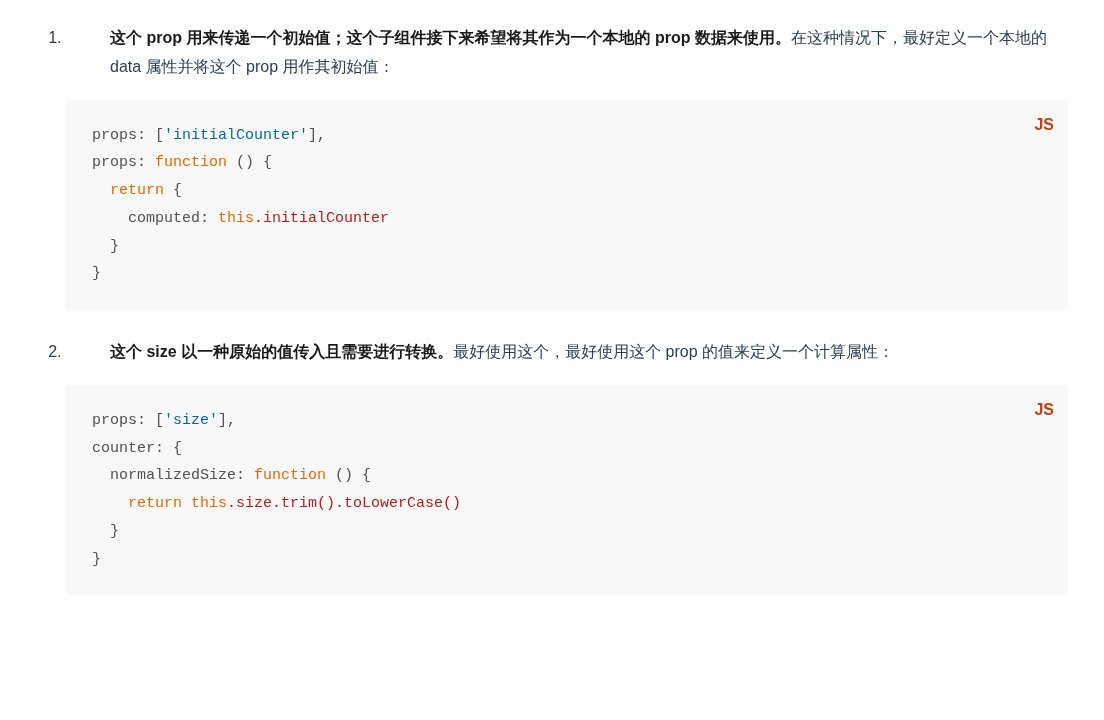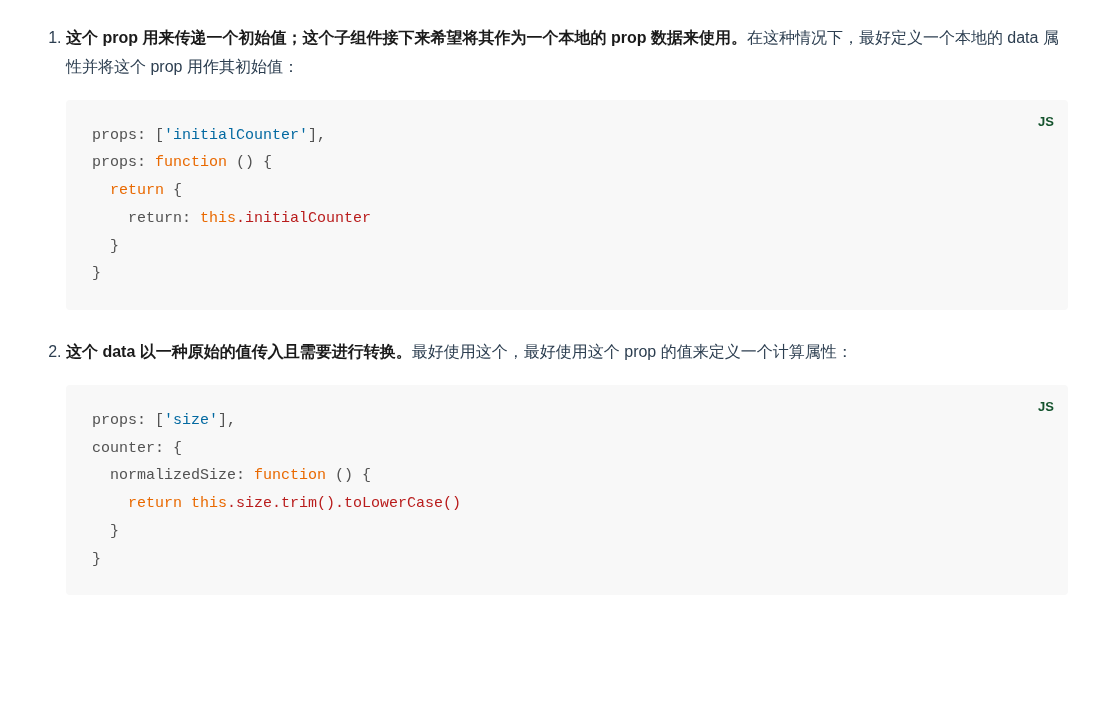--- a/index.html
+++ b/index.html
@@ -16,20 +16,21 @@
       list-style: decimal;
       padding-left: 30px;
     }
     ol > li {
       margin-bottom: 28px;
     }
     .item-text {
       font-size: 16px;
       color: #2c3e50;
       margin-bottom: 18px;
+      margin-left: 44px;
     }
     .item-text .bold {
       font-weight: 700;
       color: #1a1a1a;
     }
     .item-text .normal {
       font-weight: 400;
       color: #2c3e50;
     }
     .code-block {
@@ -42,23 +43,23 @@
       font-size: 15px;
       line-height: 1.85;
       color: #525252;
       white-space: pre;
       overflow-x: auto;
     }
     .code-lang {
       position: absolute;
       top: 10px;
       right: 14px;
-      font-size: 13px;
+      font-size: 16px;
       font-weight: 700;
-      color: #14532d;
+      color: #c2410c;
       font-family: -apple-system, BlinkMacSystemFont, "Segoe UI", sans-serif;
       user-select: none;
     }
     .tok-punct { color: #525252; }
     .tok-key   { color: #525252; }
     .tok-str   { color: #0369a1; }
     .tok-kw    { color: #e96900; }
     .tok-this  { color: #e96900; }
     .tok-ident { color: #b91c1c; }
     li::marker {
@@ -71,28 +72,28 @@
 
 <ol>
 
   <li>
     <p class="item-text">
       <span class="bold">这个 prop 用来传递一个初始值；这个子组件接下来希望将其作为一个本地的 prop 数据来使用。</span><span class="normal">在这种情况下，最好定义一个本地的 data 属性并将这个 prop 用作其初始值：</span>
     </p>
     <div class="code-block"><span class="code-lang">JS</span><span class="tok-key">props: [</span><span class="tok-str">'initialCounter'</span><span class="tok-punct">],</span>
 <span class="tok-key">props: </span><span class="tok-kw">function</span><span class="tok-punct"> () {</span>
 <span class="tok-punct">  </span><span class="tok-kw">return</span><span class="tok-punct"> {</span>
-<span class="tok-key">    return: </span><span class="tok-this">this</span><span class="tok-ident">.initialCounter</span>
+<span class="tok-key">    computed: </span><span class="tok-this">this</span><span class="tok-ident">.initialCounter</span>
 <span class="tok-punct">  }</span>
 <span class="tok-punct">}</span></div>
   </li>
 
   <li>
     <p class="item-text">
-      <span class="bold">这个 data 以一种原始的值传入且需要进行转换。</span><span class="normal">最好使用这个，最好使用这个 prop 的值来定义一个计算属性：</span>
+      <span class="bold">这个 size 以一种原始的值传入且需要进行转换。</span><span class="normal">最好使用这个，最好使用这个 prop 的值来定义一个计算属性：</span>
     </p>
     <div class="code-block"><span class="code-lang">JS</span><span class="tok-key">props: [</span><span class="tok-str">'size'</span><span class="tok-punct">],</span>
 <span class="tok-key">counter: {</span>
 <span class="tok-key">  normalizedSize: </span><span class="tok-kw">function</span><span class="tok-punct"> () {</span>
 <span class="tok-punct">    </span><span class="tok-kw">return</span><span> </span><span class="tok-this">this</span><span class="tok-ident">.size.trim().toLowerCase()</span>
 <span class="tok-punct">  }</span>
 <span class="tok-punct">}</span></div>
   </li>
 
 </ol>

